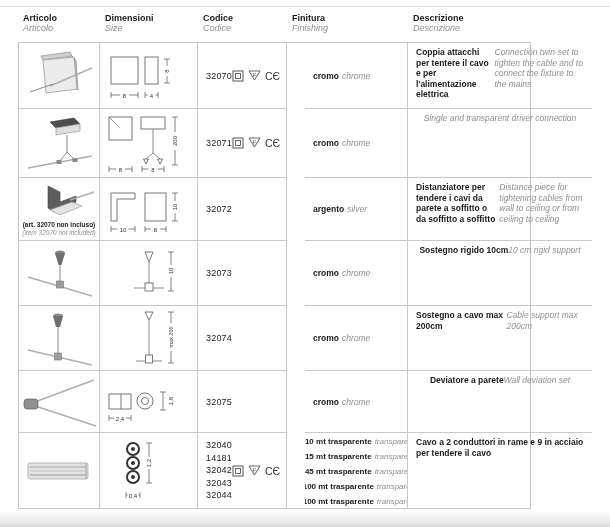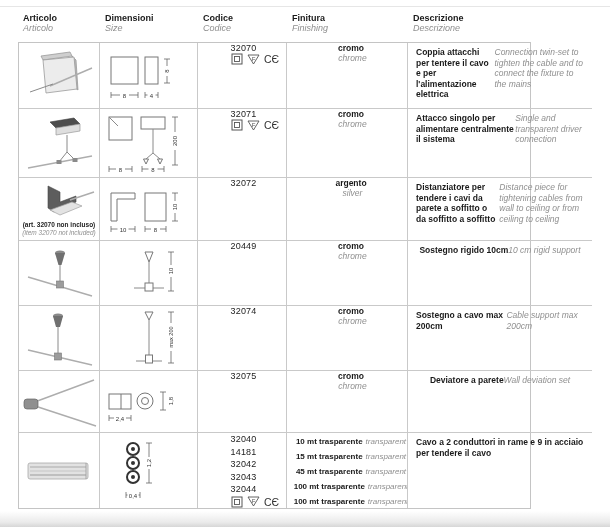--- a/index.html
+++ b/index.html
@@ -17,32 +17,32 @@
   .h-en { font-size:9px; font-style:italic; color:#8f8f8f; line-height:10px; }
 
   .tbody { border:1px solid #c4c4c4; background:#fff; }
   .trow { display:grid; grid-template-columns:81px 98px 89px 121px 184px; }
   .trow .cell { border-right:1px solid #c9c9c9; border-bottom:1px solid #c9c9c9; }
   .trow .cell:last-child { border-right:none; }
   .trow:last-child .cell { border-bottom:none; }
   .r1 { height:66px; } .r2 { height:69px; } .r3 { height:63px; }
   .r4 { height:65px; } .r5 { height:65px; } .r6 { height:62px; } .r7 { height:75px; }
 
-  .cell { display:flex; align-items:center; justify-content:center; overflow:hidden;flex-direction:column; }
+  .cell { display:flex; align-items:center; justify-content:center; overflow:hidden; }
   .cell-article { flex-direction:column; }
   .note { text-align:center; margin-top:1px; }
   .note-it { font-size:6.5px; font-weight:bold; color:#222; line-height:7.5px; }
   .note-en { font-size:6.5px; font-style:italic; color:#8f8f8f; line-height:7.5px; }
 
   .cell-code { justify-content:flex-start; padding:0 5px 0 8px; }
   .code-text { font-size:9px; color:#222; letter-spacing:0.2px; }
   .codes-list { font-size:9px; color:#222; line-height:12.5px; letter-spacing:0.2px; }
-  .icons { margin-left:auto; display:flex; align-items:center; gap:4px; }
-
-  .cell-finish { justify-content:flex-start; align-items:center; padding-left:8px; }
+  .icons { margin-left:auto; display:flex; align-items:flex-start; gap:4px; }
+
+  .cell-finish { justify-content:flex-start; align-items:center; padding-left:8px;margin-left:18px; }
   .fin-it { font-size:8.5px; font-weight:bold; color:#1a1a1a; }
   .fin-en { font-size:8.5px; font-style:italic; color:#8f8f8f; margin-left:3px; }
   .fin-multi { display:flex; flex-direction:column; justify-content:center; }
   .fin-line { line-height:12px; white-space:nowrap; }
   .fin-line .fin-it, .fin-line .fin-en { font-size:8px; }
 
   .cell-desc { flex-direction:row; align-items:flex-start; justify-content:center; padding:4px 8px; }
   .d-it { font-size:8.5px; font-weight:bold; color:#1a1a1a; line-height:10.5px; }
   .d-en { font-size:8.5px; font-style:italic; color:#8f8f8f; line-height:10.5px; }
 
@@ -197,21 +197,20 @@
             <svg width="17" height="12">
                 <text x="0" y="10" font-size="10.5" fill="#333">CЄ</text>
               </svg>
           </span>
         </div>
         <div class="cell cell-finish">
           <span class="fin-it">cromo</span>
           <span class="fin-en">chrome</span>
         </div>
         <div class="cell cell-desc">
-          <div class="d-it">Attacco singolo per alimentare centralmente il sistema</div>
           <div class="d-en">Single and transparent driver connection</div>
         </div>
       </div>
 
       <div class="trow r3">
         <div class="cell cell-article">
           <svg width="78" height="38" viewBox="0 0 78 38">
             <polygon points="28,4 40,10 40,20 56,14 56,20 34,30 28,26" fill="#5d5d5d" stroke="#454545" stroke-width="0.6"></polygon>
             <polygon points="30,28 52,20 62,24 40,33" fill="#e3e3e3" stroke="#a0a0a0" stroke-width="0.7"></polygon>
             <line x1="50" y1="18" x2="74" y2="10" class="cable"></line>
@@ -272,21 +271,21 @@
             <line class="thin" x1="33" y1="45" x2="63" y2="45"></line>
             <rect x="44" y="40" width="8" height="8" fill="#fff" stroke="#777"></rect>
             <line class="dl" x1="70" y1="9" x2="70" y2="48"></line>
             <line class="dl" x1="67" y1="9" x2="73" y2="9"></line>
             <line class="dl" x1="67" y1="48" x2="73" y2="48"></line>
             <rect x="65.5" y="22" width="9" height="12" fill="#fff"></rect>
             <text class="dt" text-anchor="middle" transform="rotate(-90 70 28)" x="70" y="30">10</text>
           </svg>
         </div>
         <div class="cell cell-code">
-          <span class="code-text">20449</span>
+          <span class="code-text">32073</span>
         </div>
         <div class="cell cell-finish">
           <span class="fin-it">cromo</span>
           <span class="fin-en">chrome</span>
         </div>
         <div class="cell cell-desc">
           <div class="d-it">Sostegno rigido 10cm</div>
           <div class="d-en">10 cm rigid support</div>
         </div>
       </div>

